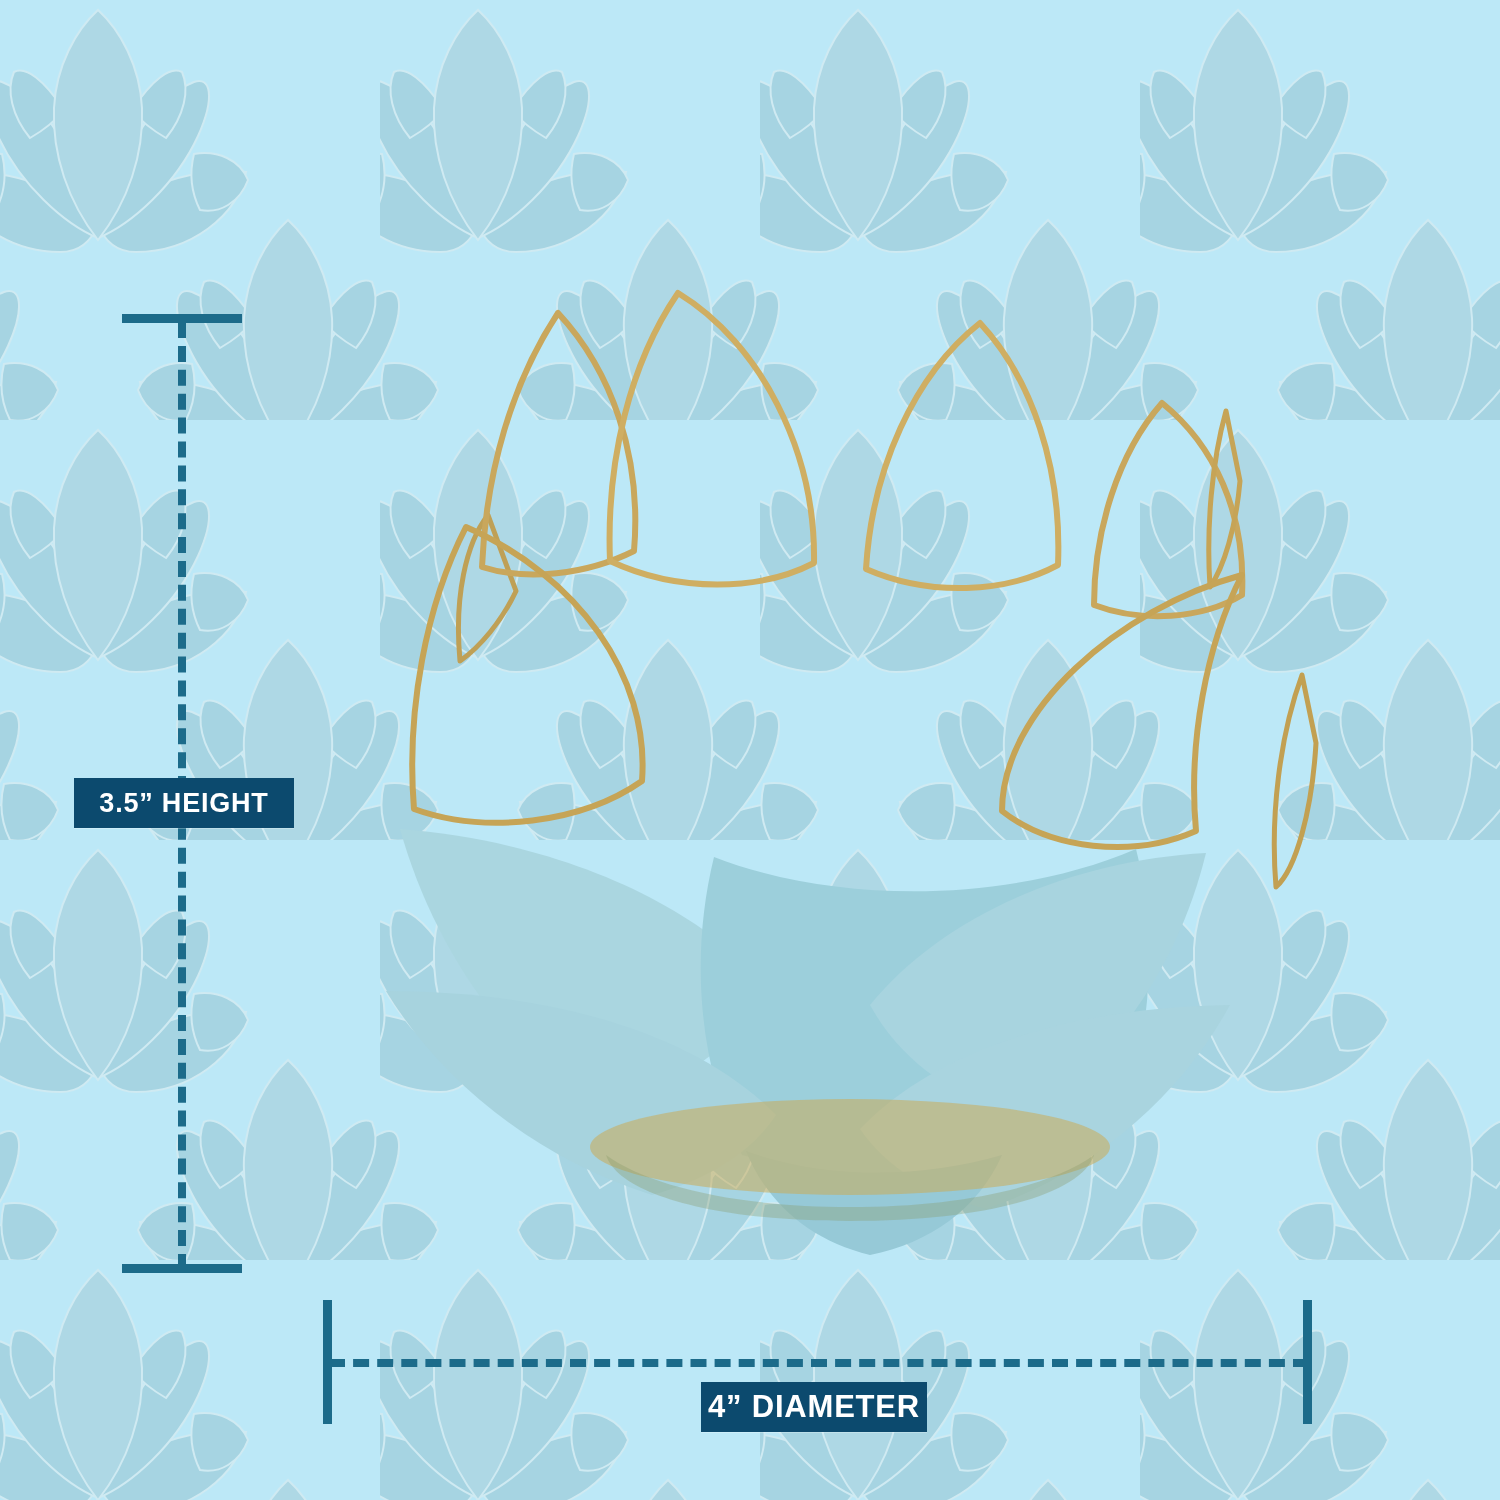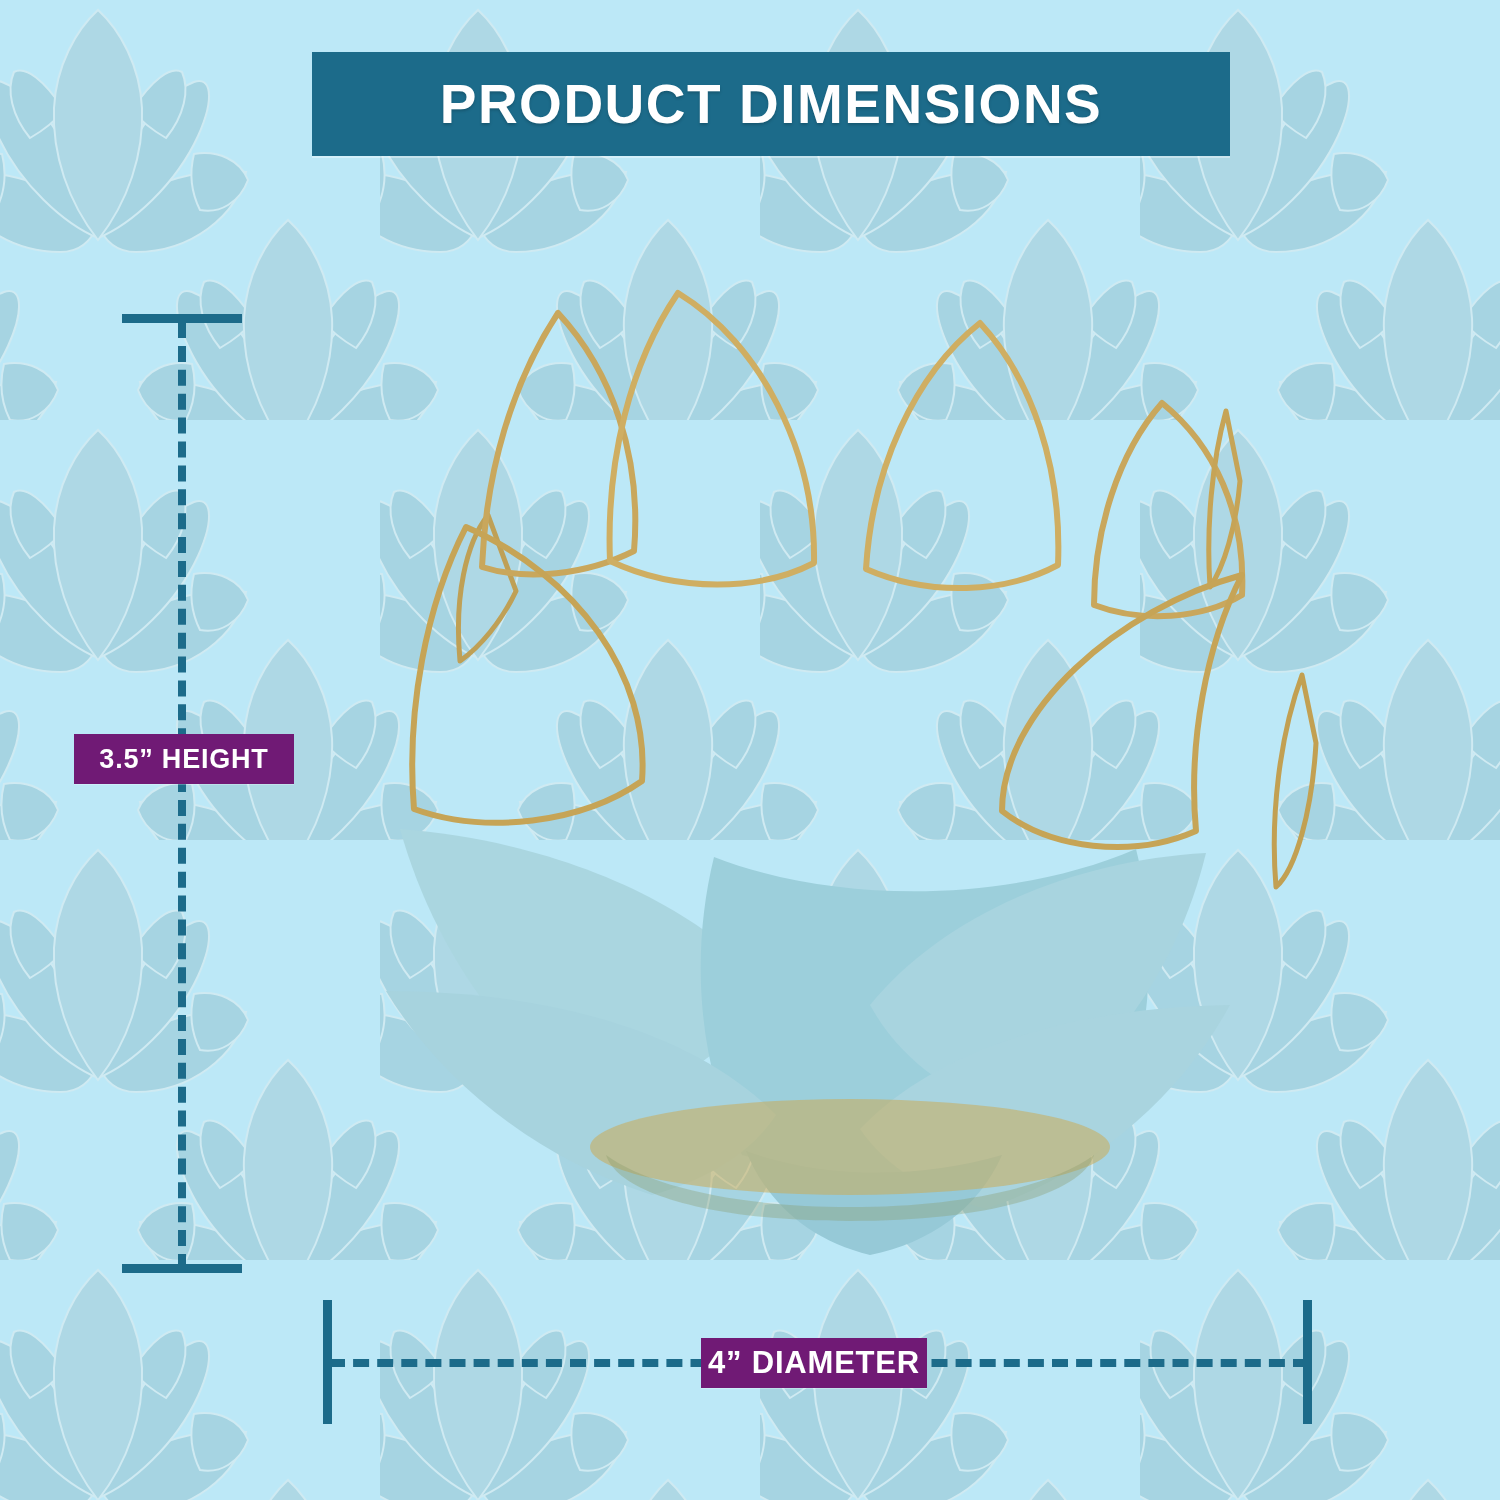--- a/index.html
+++ b/index.html
@@ -74,27 +74,28 @@
     left:329px;top:1359px;
     width:980px;height:0;
     border-top:8px dashed #1c6b8a;
   }
   #diameter-cap-left{ left:323px; top:1300px; height:124px; }
   #diameter-cap-right{ left:1303px; top:1300px; height:124px; }
 
   
   .dim-badge{
     position:absolute;
-    background:#701a75;
+    background:#0c4a6e;
     color:#ffffff;
     font-weight:bold;
     display:flex;align-items:center;justify-content:center;
     letter-spacing:.8px;
     white-space:nowrap;
     box-shadow:0 1px 0 rgba(255,255,255,.25);
+    margin-top:44px;
   }
   #height-badge{
     left:74px;top:734px;
     width:220px;height:50px;
     font-size:27px;
   }
   #diameter-badge{
     left:701px;top:1338px;
     width:226px;height:50px;
     font-size:31px;
@@ -247,23 +248,20 @@
     <path d="M456,876 C478,930 522,966 580,980 C640,968 688,934 712,880
              C632,904 532,904 456,876 Z" fill="#96c9d7" stroke="url(#goldTrim)" stroke-width="12" stroke-linejoin="round"></path>
 
     <path d="M300,872 C300,830 400,800 560,800 C720,800 820,830 820,872
              L820,938 C820,982 720,1010 560,1010 C400,1010 300,982 300,938 Z" fill="url(#goldBase)"></path>
     <ellipse cx="560" cy="872" rx="260" ry="48" fill="#cbab58" opacity="0.55"></ellipse>
     <path d="M316,880 C360,912 450,932 560,932 C670,932 760,912 804,880
              C792,918 700,946 560,946 C420,946 328,918 316,880 Z" fill="#8a9a6a" opacity="0.35"></path>
   </svg>
 
-  <div id="header-banner">
-    <span id="header-title">PRODUCT DIMENSIONS</span>
-  </div>
 
   <div class="dim-badge" id="height-badge">3.5” HEIGHT</div>
 
   <div class="dim-cap-v" id="diameter-cap-left"></div>
   <div id="diameter-line"></div>
   <div class="dim-cap-v" id="diameter-cap-right"></div>
 
   <div class="dim-badge" id="diameter-badge">4” DIAMETER</div>
 
 </div>

